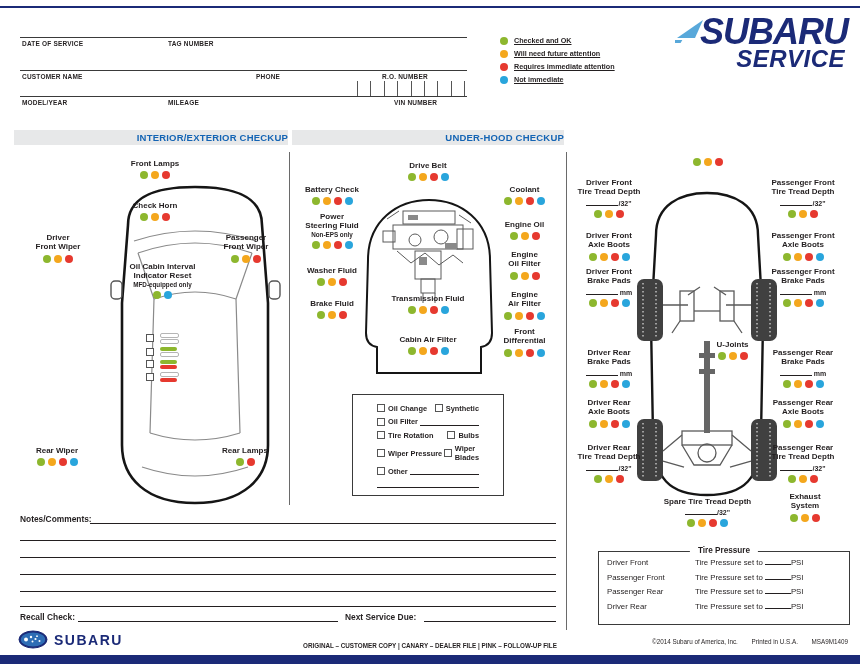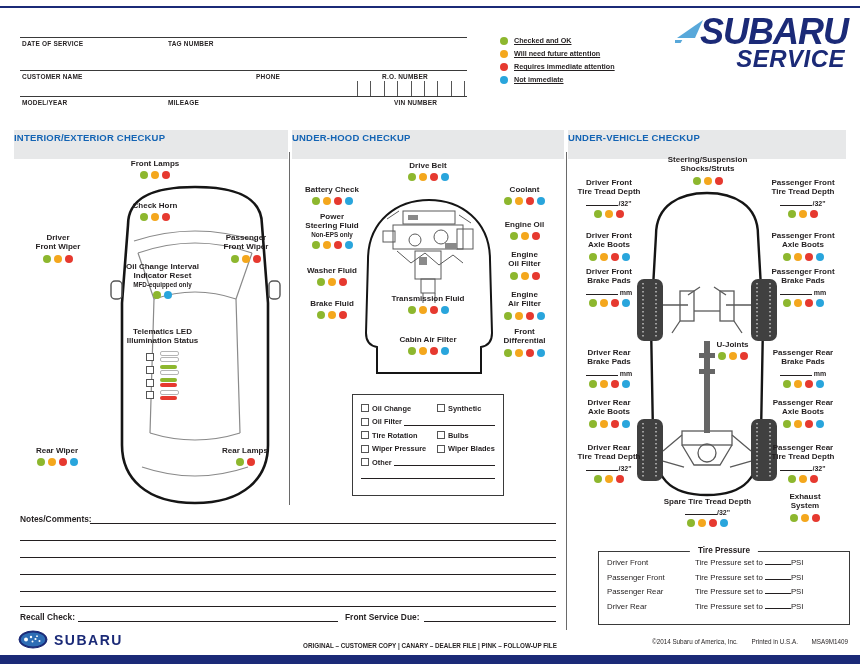--- a/index.html
+++ b/index.html
@@ -2,21 +2,21 @@
 <html><head>
 <meta charset="utf-8">
 <style>
   html,body{margin:0;padding:0;background:#fff;}
   #page{position:relative;width:860px;height:665px;background:#fff;overflow:hidden;
         font-family:"Liberation Sans","DejaVu Sans",sans-serif;color:#231f20;}
   .abs{position:absolute;}
   .rule{position:absolute;height:1px;background:#3a3a3a;}
   .vrule{position:absolute;width:1px;background:#6a6a6a;}
   .flabel{position:absolute;font-size:6.5px;font-weight:bold;letter-spacing:.2px;}
-  .bar{position:absolute;height:29px;background:#e7e8e9;text-align:left;
+  .bar{position:absolute;height:15px;background:#e7e8e9;text-align:right;
        font-size:9.5px;font-weight:bold;color:#1464b4;line-height:15px;letter-spacing:.2px;}
   .cp{position:absolute;text-align:center;}
   .cp-label{font-size:8px;font-weight:bold;line-height:1.18;white-space:pre-line;}
   .cp-note{font-size:6.3px;font-weight:bold;}
   .cp-meas{font-size:7px;font-weight:bold;margin-top:1px;}
   .cp-dots{margin-top:2px;line-height:8px;}
   .dot{display:inline-block;width:8px;height:8px;border-radius:50%;margin:0 1.5px;vertical-align:middle;}
   .blank{display:inline-block;border-bottom:1px solid #231f20;width:32px;height:7px;}
   .blank.sm{width:26px;}
   .ckb{display:inline-block;width:6px;height:6px;border:1px solid #555;background:#fff;
@@ -105,21 +105,20 @@
         <polygon points="2,20 28,2 20,20" fill="#58a8da"></polygon>
         <rect x="0" y="22" width="20" height="3" fill="#58a8da" transform="skewX(-30)"></rect>
       </svg>
       <span class="logo-express">SUBARU</span>
     </div>
     <div class="logo-service">SERVICE</div>
   </div>
 
   <div class="bar" style="left:14px;top:130px;width:274px;">INTERIOR/EXTERIOR CHECKUP</div>
   <div class="bar" style="left:292px;top:130px;width:272px;">UNDER-HOOD CHECKUP</div>
-  <div class="bar" style="left:568px;top:130px;width:278px;">UNDER-VEHICLE CHECKUP</div>
 
   <div class="vrule" style="left:289px;top:152px;height:353px;"></div>
   <div class="vrule" style="left:566px;top:152px;height:478px;"></div>
 
   <svg class="abs" style="left:88px;top:183px;" width="215" height="326" viewBox="0 0 215 326">
     <path d="M40,42 C40,13 68,4 107,4 C146,4 174,13 174,42 L180,120 L180,262 C180,295 156,320 107,320 C58,320 34,295 34,262 L34,120 Z" fill="none" stroke="#151515" stroke-width="2.6"></path>
     <path d="M46,58 Q107,38 168,58" fill="none" stroke="#8a8a8a" stroke-width="1.2"></path>
     <path d="M50,70 Q107,50 164,70" fill="none" stroke="#8a8a8a" stroke-width="1.2"></path>
     <path d="M50,70 L66,116 M164,70 L148,116" fill="none" stroke="#8a8a8a" stroke-width="1.2"></path>
     <path d="M66,116 Q107,102 148,116" fill="none" stroke="#8a8a8a" stroke-width="1.2"></path>
@@ -142,29 +141,27 @@
     <div class="cp-label">Driver
 Front Wiper</div>
     <div class="cp-dots"><span class="dot" style="background: rgb(141, 183, 46);"></span><span class="dot" style="background: rgb(244, 167, 29);"></span><span class="dot" style="background: rgb(230, 57, 47);"></span></div>
   </div>
   <div class="cp" style="left:198px;top:233px;width:96px;">
     <div class="cp-label">Passenger
 Front Wiper</div>
     <div class="cp-dots"><span class="dot" style="background: rgb(141, 183, 46);"></span><span class="dot" style="background: rgb(244, 167, 29);"></span><span class="dot" style="background: rgb(230, 57, 47);"></span></div>
   </div>
   <div class="cp" style="left:95px;top:262px;width:135px;">
-    <div class="cp-label">Oil Change Interval
+    <div class="cp-label">Oil Cabin Interval
 Indicator Reset</div>
     <div class="cp-note">MFD-equipped only</div>
     <div class="cp-dots"><span class="dot" style="background: rgb(141, 183, 46);"></span><span class="dot" style="background: rgb(41, 165, 220);"></span></div>
   </div>
 
   <div class="cp" style="left:95px;top:327px;width:135px;">
-    <div class="cp-label">Telematics LED
-Illumination Status</div>
     <div style="display:inline-block;text-align:left;margin-top:3px;"><div class="led-row">
           <span class="ckb"></span>
           <span class="led-bars">
             <span class="led-seg led-off"></span>
             <span class="led-seg led-off"></span>
           </span>
         </div><div class="led-row">
           <span class="ckb"></span>
           <span class="led-bars">
             <span class="led-seg" style="background: rgb(141, 183, 46);"></span>
@@ -263,21 +260,21 @@
   <div class="cp" style="left:368px;top:335px;width:120px;">
     <div class="cp-label">Cabin Air Filter</div>
     <div class="cp-dots"><span class="dot" style="background: rgb(141, 183, 46);"></span><span class="dot" style="background: rgb(244, 167, 29);"></span><span class="dot" style="background: rgb(230, 57, 47);"></span><span class="dot" style="background: rgb(41, 165, 220);"></span></div>
   </div>
   <div class="cp" style="left:482px;top:327px;width:85px;">
     <div class="cp-label">Front
 Differential</div>
     <div class="cp-dots"><span class="dot" style="background: rgb(141, 183, 46);"></span><span class="dot" style="background: rgb(244, 167, 29);"></span><span class="dot" style="background: rgb(230, 57, 47);"></span><span class="dot" style="background: rgb(41, 165, 220);"></span></div>
   </div>
 
-  <div class="box" style="left:352px;top:394px;width:152px;height:102px;padding:4px 8px;box-sizing:border-box;">
+  <div class="box" style="left:352px;top:394px;width:152px;height:102px;padding:4px 24px;box-sizing:border-box;">
     <div class="ckrow">
       <span class="cell-l">
           <span class="ckb"></span>
           <span>Oil Change</span>
         </span>
       <span class="cell-r">
           <span class="ckb"></span>
           <span>Synthetic</span>
         </span>
     </div>
@@ -344,22 +341,20 @@
       <circle cx="85" cy="270" r="9"></circle>
     </g>
     <g fill="#666">
       <rect x="82" y="158" width="6" height="92"></rect>
       <rect x="77" y="170" width="16" height="5"></rect>
       <rect x="77" y="186" width="16" height="5"></rect>
     </g>
   </svg>
 
   <div class="cp" style="left:645px;top:155px;width:125px;">
-    <div class="cp-label">Steering/Suspension
-Shocks/Struts</div>
     <div class="cp-dots"><span class="dot" style="background: rgb(141, 183, 46);"></span><span class="dot" style="background: rgb(244, 167, 29);"></span><span class="dot" style="background: rgb(230, 57, 47);"></span></div>
   </div>
 
   <div class="cp" style="left:558px;top:178px;width:102px;">
     <div class="cp-label">Driver Front
 Tire Tread Depth</div>
     <div class="cp-meas"><span class="blank"></span><span>/32"</span></div>
     <div class="cp-dots"><span class="dot" style="background: rgb(141, 183, 46);"></span><span class="dot" style="background: rgb(244, 167, 29);"></span><span class="dot" style="background: rgb(230, 57, 47);"></span></div>
   </div>
   <div class="cp" style="left:752px;top:178px;width:102px;">
@@ -471,21 +466,21 @@
   <div class="notes-label" style="left:20px;top:514px;">Notes/Comments:</div>
   <div class="rule" style="left:90px;top:523px;width:466px;background:#231f20;"></div>
   <div class="rule" style="left:20px;top:540px;width:536px;background:#231f20;"></div>
   <div class="rule" style="left:20px;top:557px;width:536px;background:#231f20;"></div>
   <div class="rule" style="left:20px;top:574px;width:536px;background:#231f20;"></div>
   <div class="rule" style="left:20px;top:591px;width:536px;background:#231f20;"></div>
   <div class="rule" style="left:20px;top:606px;width:536px;background:#231f20;"></div>
 
   <div class="notes-label" style="left:20px;top:612px;">Recall Check:</div>
   <div class="rule" style="left:78px;top:621px;width:260px;background:#231f20;"></div>
-  <div class="notes-label" style="left:345px;top:612px;">Front Service Due:</div>
+  <div class="notes-label" style="left:345px;top:612px;">Next Service Due:</div>
   <div class="rule" style="left:424px;top:621px;width:132px;background:#231f20;"></div>
 
   <div class="abs" style="left:18px;top:630px;display:flex;align-items:center;">
     <svg width="30" height="19" viewBox="0 0 30 19">
       <ellipse cx="15" cy="9.5" rx="14" ry="8.5" fill="#1b2a77" stroke="#1b2a77"></ellipse>
       <ellipse cx="15" cy="9.5" rx="12.2" ry="7" fill="#2e6db5"></ellipse>
       <circle cx="8" cy="9.5" r="2" fill="#fff"></circle>
       <circle cx="13" cy="7" r="1.2" fill="#fff"></circle>
       <circle cx="17.5" cy="9" r="1.1" fill="#fff"></circle>
       <circle cx="21.5" cy="11" r="1" fill="#fff"></circle>

